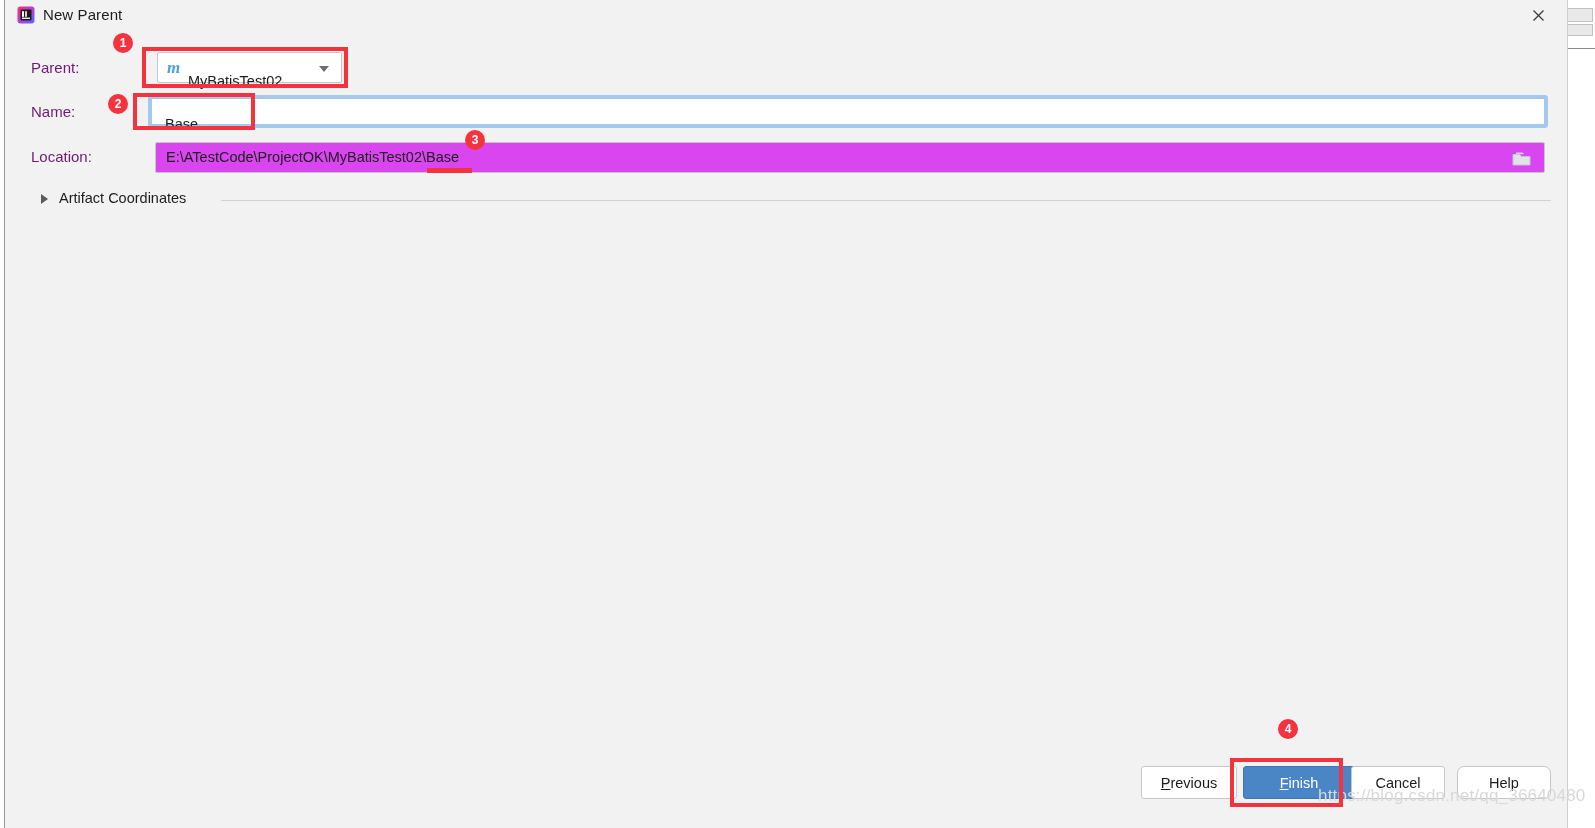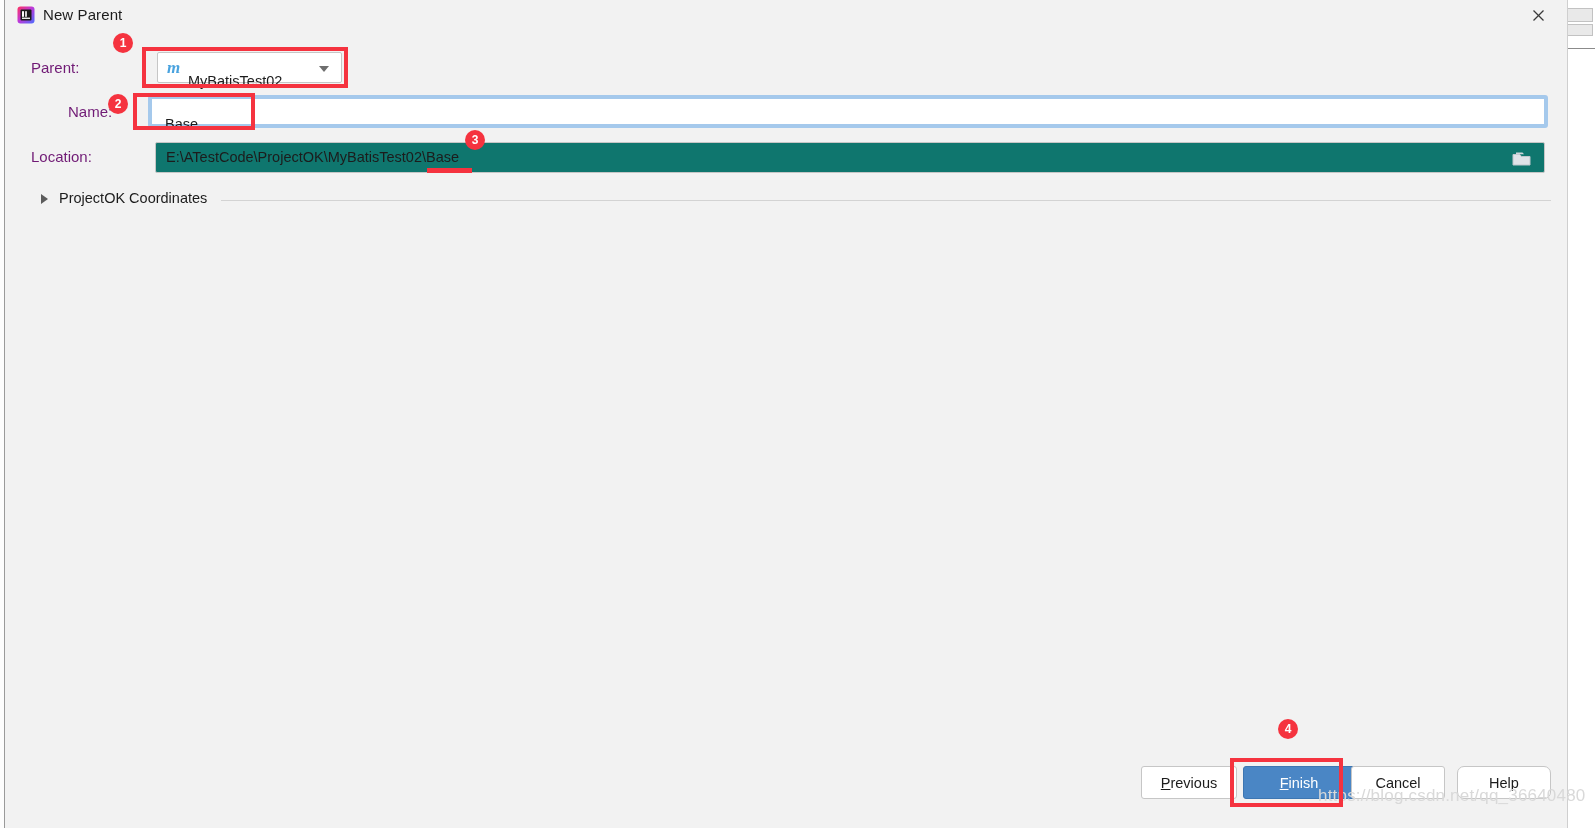--- a/index.html
+++ b/index.html
@@ -97,21 +97,21 @@
   }
   .close-btn svg { display: block; }
 
   
   .row-label {
     position: absolute;
     font-size: 15px;
     color: #701a75;
   }
   .lbl-parent   { left: 26px; top: 59px; }
-  .lbl-name     { left: 26px; top: 103px; margin-left: 37px; }
+  .lbl-name     { left: 26px; top: 103px; }
   .lbl-location { left: 26px; top: 148px; }
 
   
   .combo {
     position: absolute;
     left: 152px;
     top: 52px;
     width: 185px;
     height: 31px;
     background: #ffffff;
@@ -173,21 +173,21 @@
     color: #1c1c1c;
   }
 
   
   .loc-input {
     position: absolute;
     left: 150px;
     top: 142px;
     width: 1390px;
     height: 31px;
-    background: #0f766e;
+    background: #d946ef;
     border: 1px solid #c6c6c6;
     border-radius: 2px;
     box-sizing: border-box;
   }
   .loc-value {
     position: absolute;
     left: 10px;
     top: 6px;
     font-size: 14.5px;
     color: #1c1c1c;
@@ -375,21 +375,21 @@
       <span class="browse-icon">
         <svg width="20" height="17" viewBox="0 0 20 17">
           <path d="M1 4.5 L1 15 L18 15 L18 6.5 L9.5 6.5 L7.8 4.5 Z" fill="#dfe3e8" stroke="#c0c6cc" stroke-width="1"></path>
           <path d="M4 2.5 L10.5 2.5 L12 4.2 L4 4.2 Z" fill="#cfd5db"></path>
         </svg>
       </span>
     </div>
 
     <div class="artifact">
       <span class="artifact-tri"></span>
-      <span class="artifact-label">ProjectOK Coordinates</span>
+      <span class="artifact-label">Artifact Coordinates</span>
       <span class="artifact-line"></span>
     </div>
 
     <div class="btn btn-previous">
       <span><span class="mnemonic">P</span>revious</span>
     </div>
     <div class="btn btn-finish">
       <span><span class="mnemonic">F</span>inish</span>
     </div>
     <div class="btn btn-cancel">

